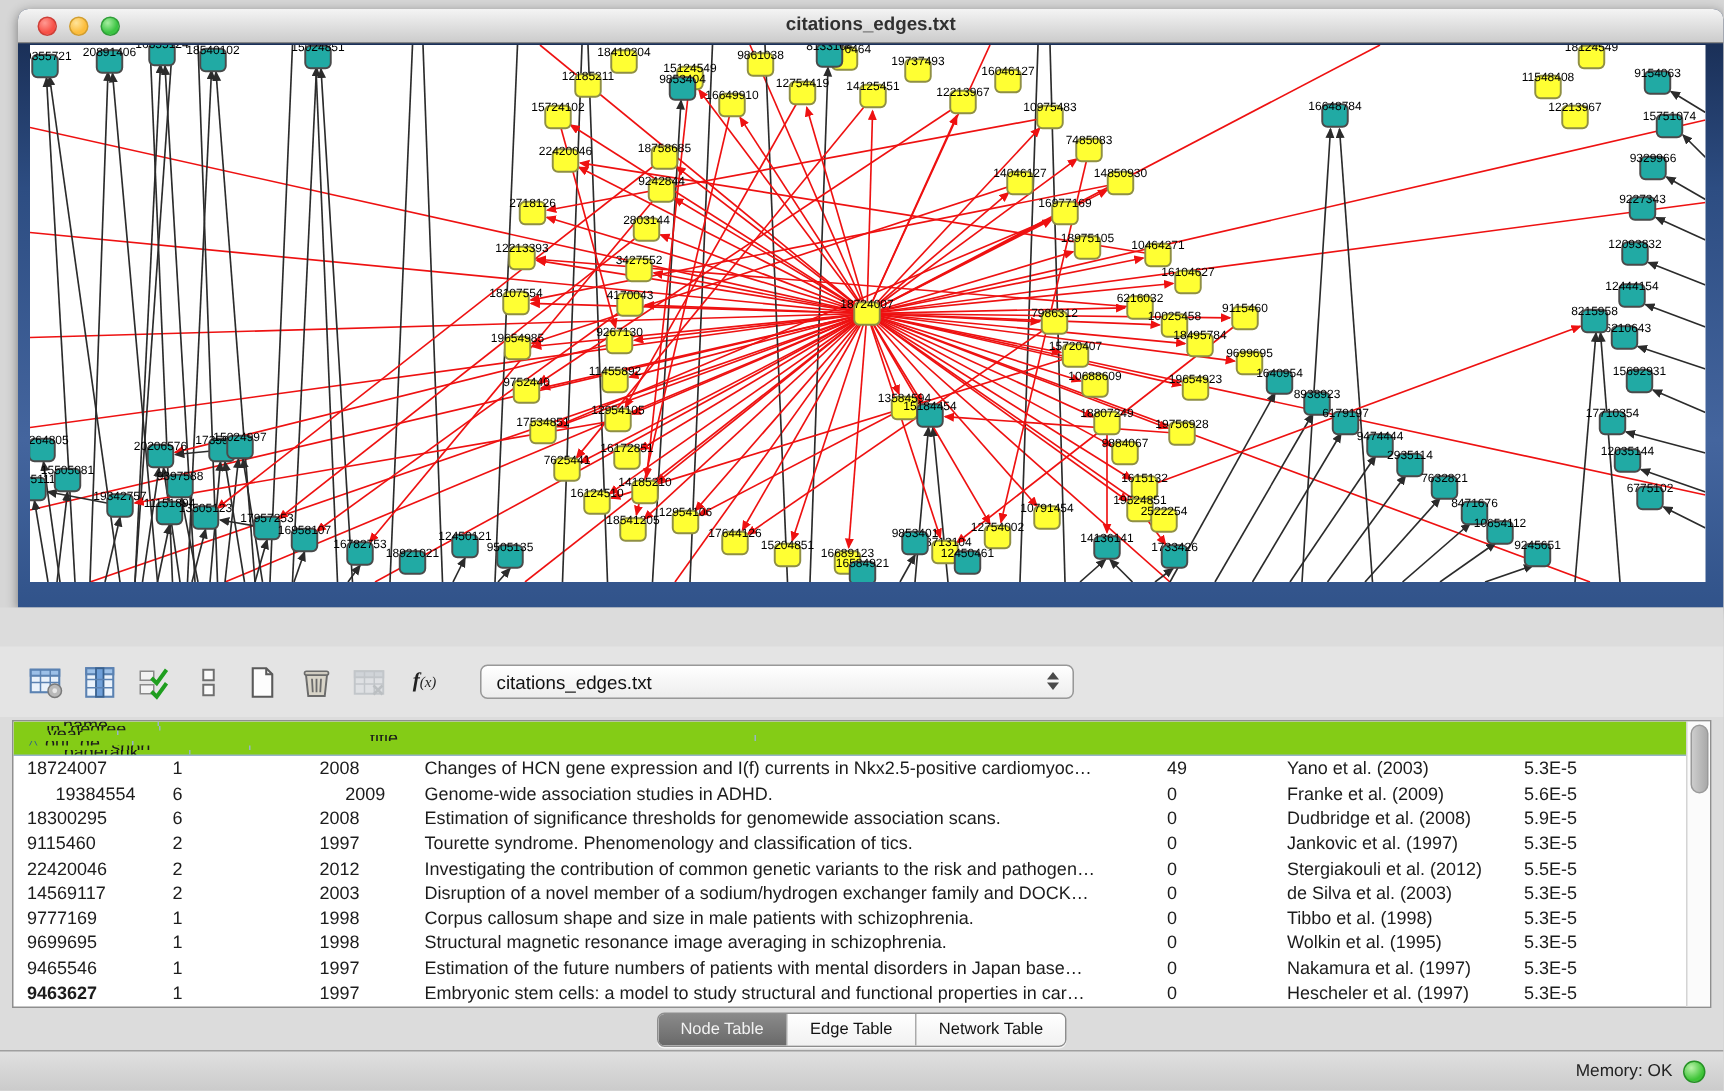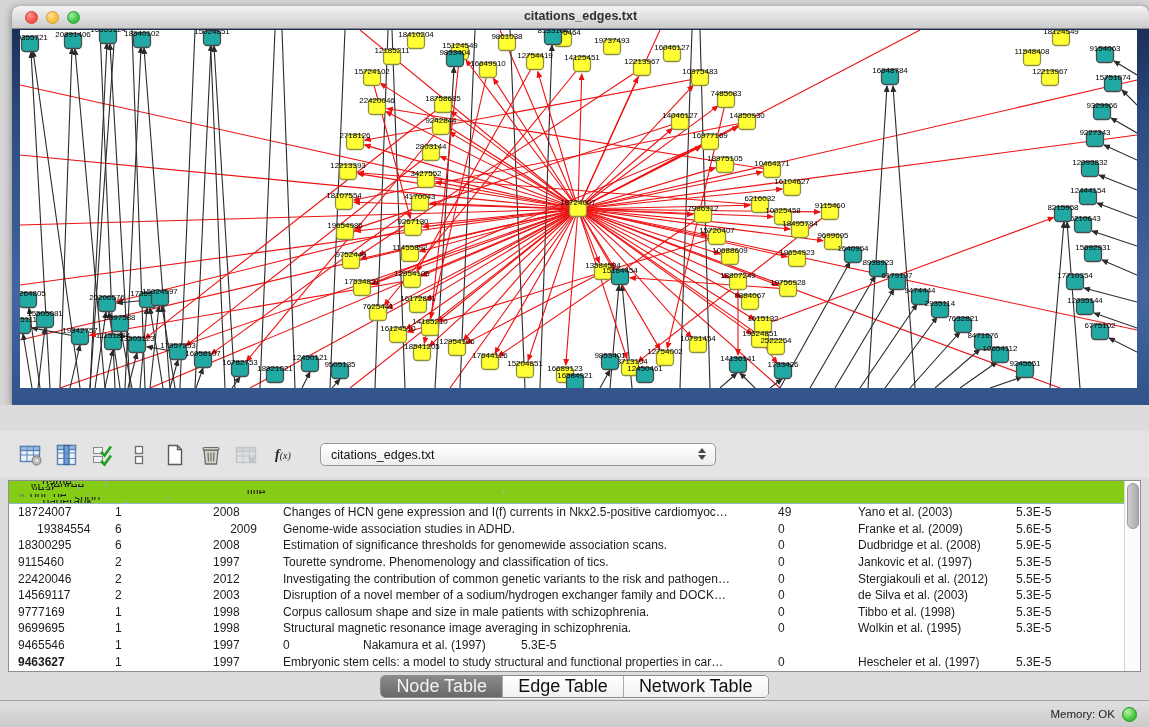--- a/index.html
+++ b/index.html
@@ -52,21 +52,21 @@
     font-size:12px;color:#1a1a1a;overflow:hidden;white-space:nowrap;}
   .th .sort{color:#2a5d8c;font-size:10px;margin-right:4px;}
   .trow{display:flex;height:16.6px;align-items:center;width:1116px;}
   .td{box-sizing:border-box;padding-left:9px;font-size:12px;color:#1c1c1c;overflow:hidden;white-space:nowrap;}
   .vscroll{position:absolute;right:0;top:0;bottom:0;width:15px;background:#fbfbfb;border-left:1px solid #d4d4d4;}
   .vthumb{position:absolute;left:1.5px;right:1.5px;top:2px;height:46px;border-radius:6px;
     background:linear-gradient(90deg,#cdcdcd,#aaaaaa);border:1px solid #9a9a9a;box-sizing:border-box;}
   .tabs-row{position:absolute;left:0;top:267px;right:0;height:28px;display:flex;align-items:center;justify-content:center;}
   .segmented{display:flex;height:21px;border:1px solid #8d8d8d;border-radius:5px;overflow:hidden;background:#fdfdfd;
     box-shadow:0 1px 0 rgba(255,255,255,.7);}
-  .seg{display:flex;align-items:center;padding:0 15px;font-size:18px;color:#111;border-left:1px solid #aaa;
+  .seg{display:flex;align-items:center;padding:0 15px;font-size:11px;color:#111;border-left:1px solid #aaa;
     background:linear-gradient(#ffffff,#f1f1f1);}
   .seg:first-child{border-left:none;}
   .seg.active{background:linear-gradient(#8a8a8a,#696969);color:#f3f3f3;}
   .status-bar{position:absolute;left:0;top:295px;right:0;height:27px;background:linear-gradient(#e0e0e0,#cbcbcb);
     border-top:1px solid #9f9f9f;display:flex;align-items:center;justify-content:flex-end;
     padding-right:12px;gap:7px;font-size:11.5px;color:#222;box-sizing:border-box;}
   .mem-dot{width:15px;height:15px;border-radius:50%;background:radial-gradient(circle at 35% 30%,#b9f3a9,#3ec437 65%);
     border:1px solid #259125;box-sizing:border-box;}
   
   .micon{display:block;}
@@ -912,20 +912,21 @@
           <div class="td" style="width: 70px;">1998</div>
           <div class="td" style="width: 495px;">Structural magnetic resonance image averaging in schizophrenia.</div>
           <div class="td" style="width: 80px;">0</div>
           <div class="td" style="width: 158px;">Wolkin et al. (1995)</div>
           <div class="td" style="width: 118px;">5.3E-5</div>
         </div>
         <div class="trow">
           <div class="td" style="width: 97px;">9465546</div>
           <div class="td" style="width: 98px;">1</div>
           <div class="td" style="width: 70px;">1997</div>
+          <div class="td" style="width: 495px;">Estimation of the future numbers of patients with mental disorders in Japan base…</div>
           <div class="td" style="width: 80px;">0</div>
           <div class="td" style="width: 158px;">Nakamura et al. (1997)</div>
           <div class="td" style="width: 118px;">5.3E-5</div>
         </div>
         <div class="trow">
           <div class="td" style="width: 97px; font-weight: bold;">9463627</div>
           <div class="td" style="width: 98px;">1</div>
           <div class="td" style="width: 70px;">1997</div>
           <div class="td" style="width: 495px;">Embryonic stem cells: a model to study structural and functional properties in car…</div>
           <div class="td" style="width: 80px;">0</div>

